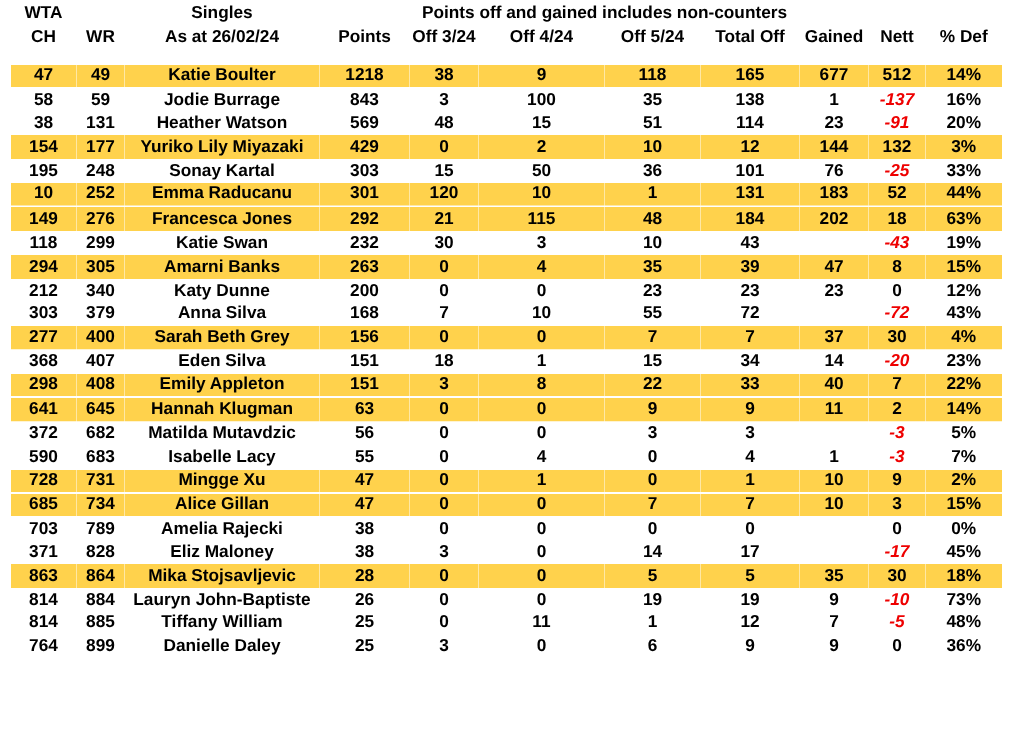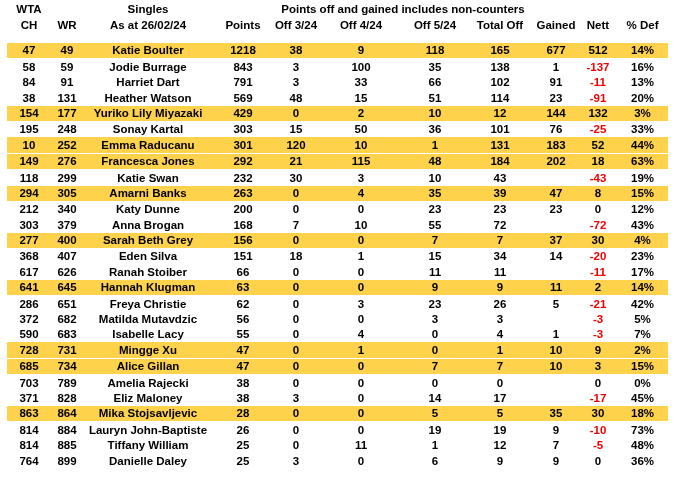--- a/index.html
+++ b/index.html
@@ -33,21 +33,21 @@
     line-height: 1.1;
   }
   thead tr.group-row th { height: 17px; }
   thead tr.cols-row th  { height: 15px; }
   thead tr.spacer-row td { height: 10px; }
   tbody td { height: 15.4px; }
   tbody tr.hl td {
     background: var(--hl, #FFD24C);
     border-bottom: 1px solid #ffffff;
   }
-  td.neg { color: var(--neg, #EE0000); }
+  td.neg { color: var(--neg, #EE0000); font-style: italic; }
 </style>
 </head>
 <body style="--hl: #FFD24C; --neg: #EE0000; --text: #000000; background: rgb(255, 255, 255);">
 
 <table>
   <colgroup>
     <col style="width:44px">
       <col style="width:32px">
       <col style="width:130px">
     <col style="width:60px">
@@ -106,33 +106,20 @@
         <td>843</td>
         <td>3</td>
         <td>100</td>
         <td>35</td>
         <td>138</td>
         <td>1</td>
         <td class="neg">-137</td>
         <td>16%</td>
       </tr>
       <tr>
-        <td>84</td>
-        <td>91</td>
-        <td>Harriet Dart</td>
-        <td>791</td>
-        <td>3</td>
-        <td>33</td>
-        <td>66</td>
-        <td>102</td>
-        <td>91</td>
-        <td class="neg">-11</td>
-        <td>13%</td>
-      </tr>
-      <tr>
         <td>38</td>
         <td>131</td>
         <td>Heather Watson</td>
         <td>569</td>
         <td>48</td>
         <td>15</td>
         <td>51</td>
         <td>114</td>
         <td>23</td>
         <td class="neg">-91</td>
@@ -225,21 +212,21 @@
         <td>0</td>
         <td>23</td>
         <td>23</td>
         <td>23</td>
         <td>0</td>
         <td>12%</td>
       </tr>
       <tr>
         <td>303</td>
         <td>379</td>
-        <td>Anna Brogan</td>
+        <td>Anna Silva</td>
         <td>168</td>
         <td>7</td>
         <td>10</td>
         <td>55</td>
         <td>72</td>
         <td></td>
         <td class="neg">-72</td>
         <td>43%</td>
       </tr>
       <tr class="hl">
@@ -261,58 +248,45 @@
         <td>Eden Silva</td>
         <td>151</td>
         <td>18</td>
         <td>1</td>
         <td>15</td>
         <td>34</td>
         <td>14</td>
         <td class="neg">-20</td>
         <td>23%</td>
       </tr>
-      <tr>
-        <td>617</td>
-        <td>626</td>
-        <td>Ranah Stoiber</td>
-        <td>66</td>
-        <td>0</td>
-        <td>0</td>
-        <td>11</td>
-        <td>11</td>
-        <td></td>
-        <td class="neg">-11</td>
-        <td>17%</td>
+      <tr class="hl">
+        <td>298</td>
+        <td>408</td>
+        <td>Emily Appleton</td>
+        <td>151</td>
+        <td>3</td>
+        <td>8</td>
+        <td>22</td>
+        <td>33</td>
+        <td>40</td>
+        <td>7</td>
+        <td>22%</td>
       </tr>
       <tr class="hl">
         <td>641</td>
         <td>645</td>
         <td>Hannah Klugman</td>
         <td>63</td>
         <td>0</td>
         <td>0</td>
         <td>9</td>
         <td>9</td>
         <td>11</td>
         <td>2</td>
         <td>14%</td>
-      </tr>
-      <tr>
-        <td>286</td>
-        <td>651</td>
-        <td>Freya Christie</td>
-        <td>62</td>
-        <td>0</td>
-        <td>3</td>
-        <td>23</td>
-        <td>26</td>
-        <td>5</td>
-        <td class="neg">-21</td>
-        <td>42%</td>
       </tr>
       <tr>
         <td>372</td>
         <td>682</td>
         <td>Matilda Mutavdzic</td>
         <td>56</td>
         <td>0</td>
         <td>0</td>
         <td>3</td>
         <td>3</td>

